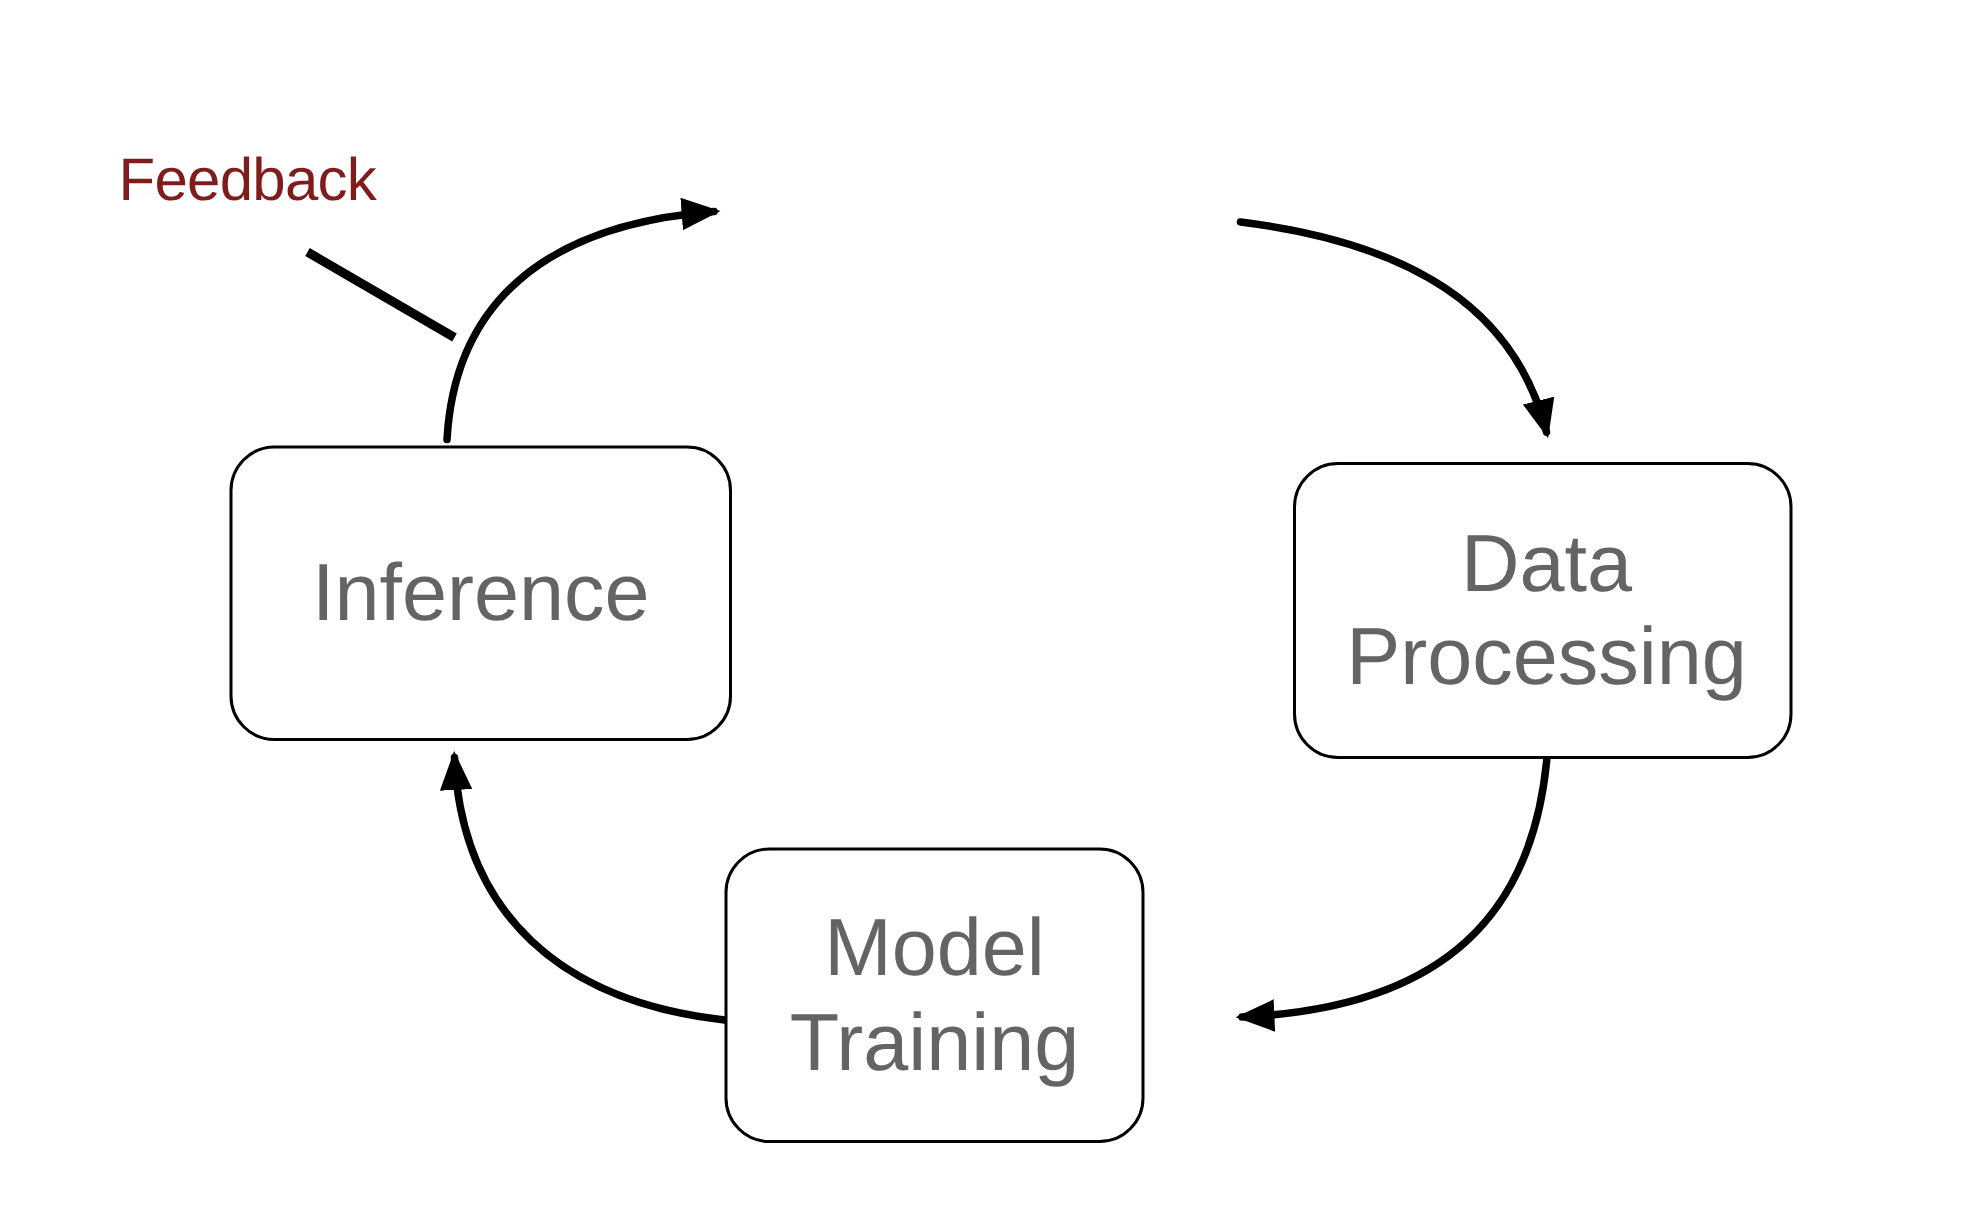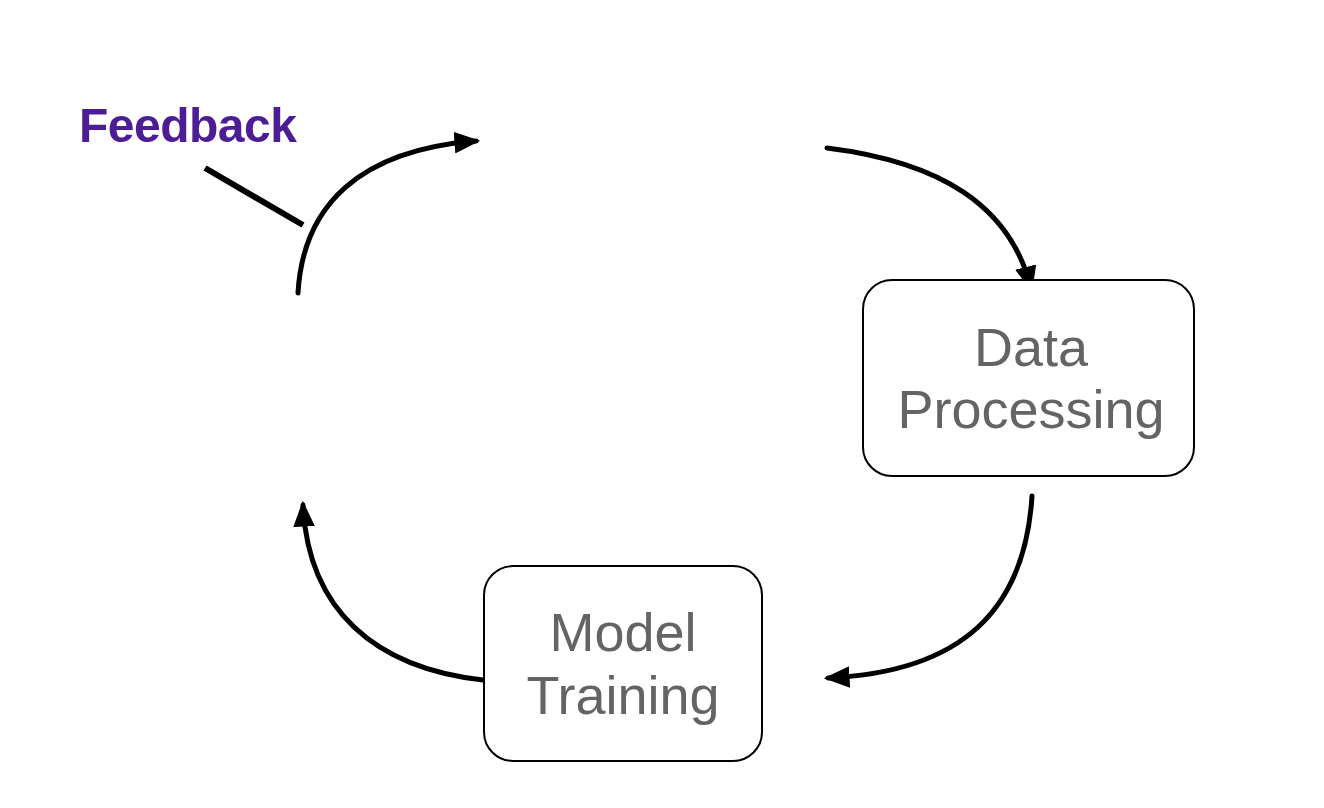--- a/index.html
+++ b/index.html
@@ -34,30 +34,30 @@
     display: flex;
     align-items: center;
     justify-content: center;
     text-align: center;
     color: #646464;
     font-size: 54px;
     line-height: 1.15;
     padding: 0 14px;
   }
   .node-logging        { left: 483px; top: 45px;  width: 337px; height: 198px; }
-  .node-data-processing{ left: 862px; top: 279px; width: 333px; height: 198px; padding-left: 19px; }
+  .node-data-processing{ left: 862px; top: 308px; width: 333px; height: 198px; padding-left: 19px; }
   .node-model-training { left: 483px; top: 565px; width: 280px; height: 197px; }
   .node-inference      { left: 153px; top: 297px; width: 335px; height: 197px; }
   .feedback {
     position: absolute;
     left: 79px;
     top: 98px;
-    color: #4c1d95;
-    font-size: 48px;
-    font-weight: bold;
+    color: #7f1d1d;
+    font-size: 40px;
+    font-weight: normal;
     letter-spacing: -0.5px;
     white-space: nowrap;
   }
   .edge {
     fill: none;
     stroke: #000000;
     stroke-width: 5;
     stroke-linecap: round;
   }
   .pointer-line {
@@ -91,16 +91,19 @@
 
 
   <div class="node node-data-processing">
     <span>Data Processing</span>
   </div>
 
   <div class="node node-model-training">
     <span>Model Training</span>
   </div>
 
+  <div class="node node-inference">
+    <span>Inference</span>
+  </div>
 
   <div class="feedback">Feedback</div>
 
 </div>
 
 </body></html>

